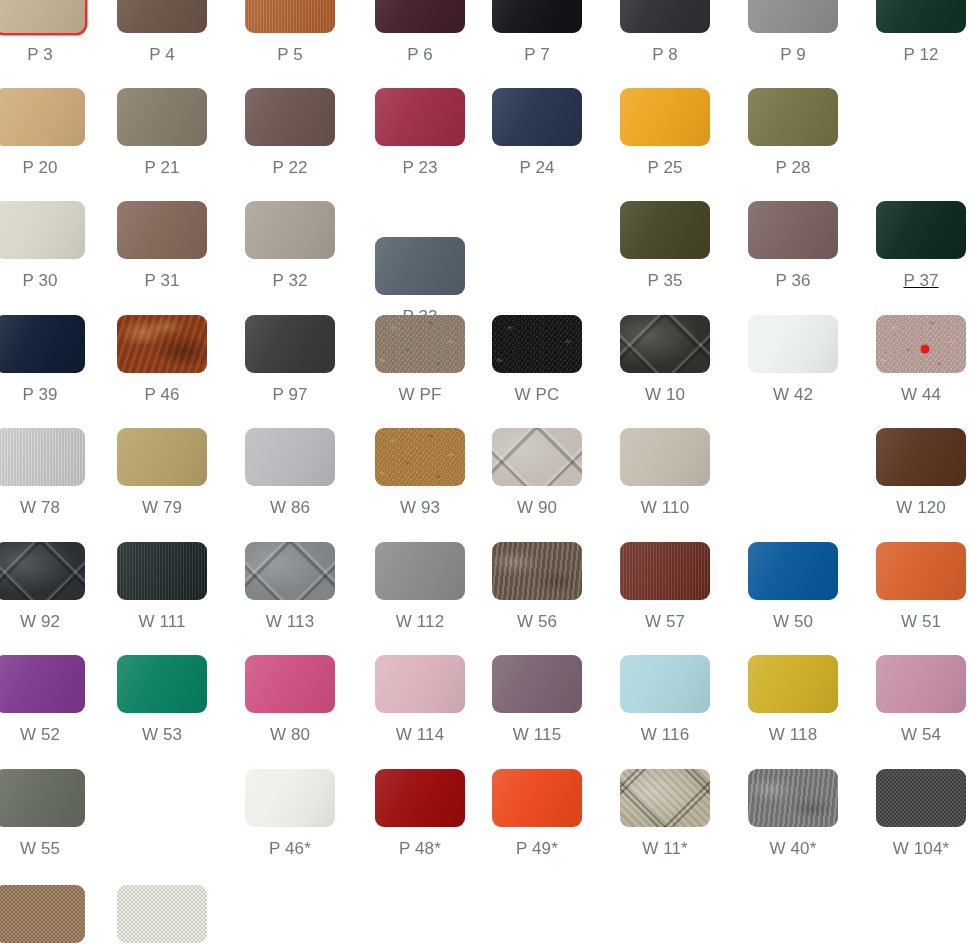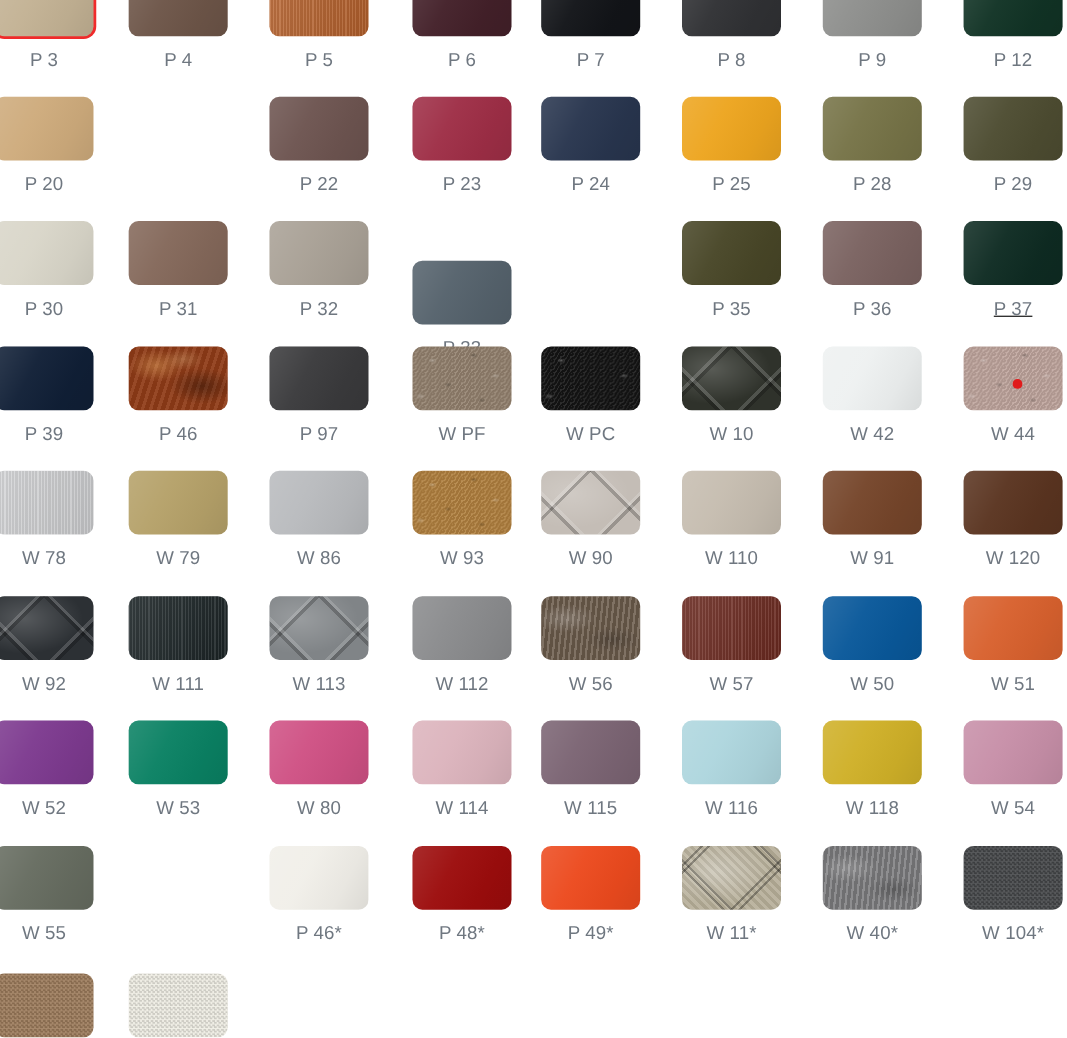--- a/index.html
+++ b/index.html
@@ -196,20 +196,26 @@
         <div class="tex tex-plain"></div>
       </div>
       <div class="swatch-label" style="color: rgb(111, 119, 128);">P 12</div>
     </div>
     <div class="swatch-cell" style="left: -5px; top: 88px;">
       <div class="swatch-chip" style="background-color: rgb(206, 171, 124);">
         <div class="tex tex-plain"></div>
       </div>
       <div class="swatch-label" style="color: rgb(111, 119, 128);">P 20</div>
     </div>
+    <div class="swatch-cell" style="left: 117px; top: 88px;">
+      <div class="swatch-chip" style="background-color: rgb(133, 123, 105);">
+        <div class="tex tex-plain"></div>
+      </div>
+      <div class="swatch-label" style="color: rgb(111, 119, 128);">P 21</div>
+    </div>
     <div class="swatch-cell" style="left: 245px; top: 88px;">
       <div class="swatch-chip" style="background-color: rgb(109, 84, 80);">
         <div class="tex tex-plain"></div>
       </div>
       <div class="swatch-label" style="color: rgb(111, 119, 128);">P 22</div>
     </div>
     <div class="swatch-cell" style="left: 375px; top: 88px;">
       <div class="swatch-chip" style="background-color: rgb(158, 46, 70);">
         <div class="tex tex-plain"></div>
       </div>
@@ -225,26 +231,20 @@
       <div class="swatch-chip" style="background-color: rgb(237, 165, 31);">
         <div class="tex tex-plain"></div>
       </div>
       <div class="swatch-label" style="color: rgb(111, 119, 128);">P 25</div>
     </div>
     <div class="swatch-cell" style="left: 748px; top: 88px;">
       <div class="swatch-chip" style="background-color: rgb(118, 115, 71);">
         <div class="tex tex-plain"></div>
       </div>
       <div class="swatch-label" style="color: rgb(111, 119, 128);">P 28</div>
-    </div>
-    <div class="swatch-cell" style="left: 876px; top: 88px;">
-      <div class="swatch-chip" style="background-color: rgb(77, 76, 49);">
-        <div class="tex tex-plain"></div>
-      </div>
-      <div class="swatch-label" style="color: rgb(111, 119, 128);">P 29</div>
     </div>
     <div class="swatch-cell" style="left: -5px; top: 201px;">
       <div class="swatch-chip" style="background-color: rgb(217, 214, 201);">
         <div class="tex tex-plain"></div>
       </div>
       <div class="swatch-label" style="color: rgb(111, 119, 128);">P 30</div>
     </div>
     <div class="swatch-cell" style="left: 117px; top: 201px;">
       <div class="swatch-chip" style="background-color: rgb(132, 104, 90);">
         <div class="tex tex-plain"></div>
@@ -358,26 +358,20 @@
         <div class="tex tex-quilt"></div>
       </div>
       <div class="swatch-label" style="color: rgb(111, 119, 128);">W 90</div>
     </div>
     <div class="swatch-cell" style="left: 620px; top: 428px;">
       <div class="swatch-chip" style="background-color: rgb(198, 189, 176);">
         <div class="tex tex-plain"></div>
       </div>
       <div class="swatch-label" style="color: rgb(111, 119, 128);">W 110</div>
     </div>
-    <div class="swatch-cell" style="left: 748px; top: 428px;">
-      <div class="swatch-chip" style="background-color: rgb(117, 69, 42);">
-        <div class="tex tex-plain"></div>
-      </div>
-      <div class="swatch-label" style="color: rgb(111, 119, 128);">W 91</div>
-    </div>
     <div class="swatch-cell" style="left: 876px; top: 428px;">
       <div class="swatch-chip" style="background-color: rgb(90, 52, 32);">
         <div class="tex tex-plain"></div>
       </div>
       <div class="swatch-label" style="color: rgb(111, 119, 128);">W 120</div>
     </div>
     <div class="swatch-cell" style="left: -5px; top: 542px;">
       <div class="swatch-chip" style="background-color: rgb(44, 48, 52);">
         <div class="tex tex-quilt"></div>
       </div>

